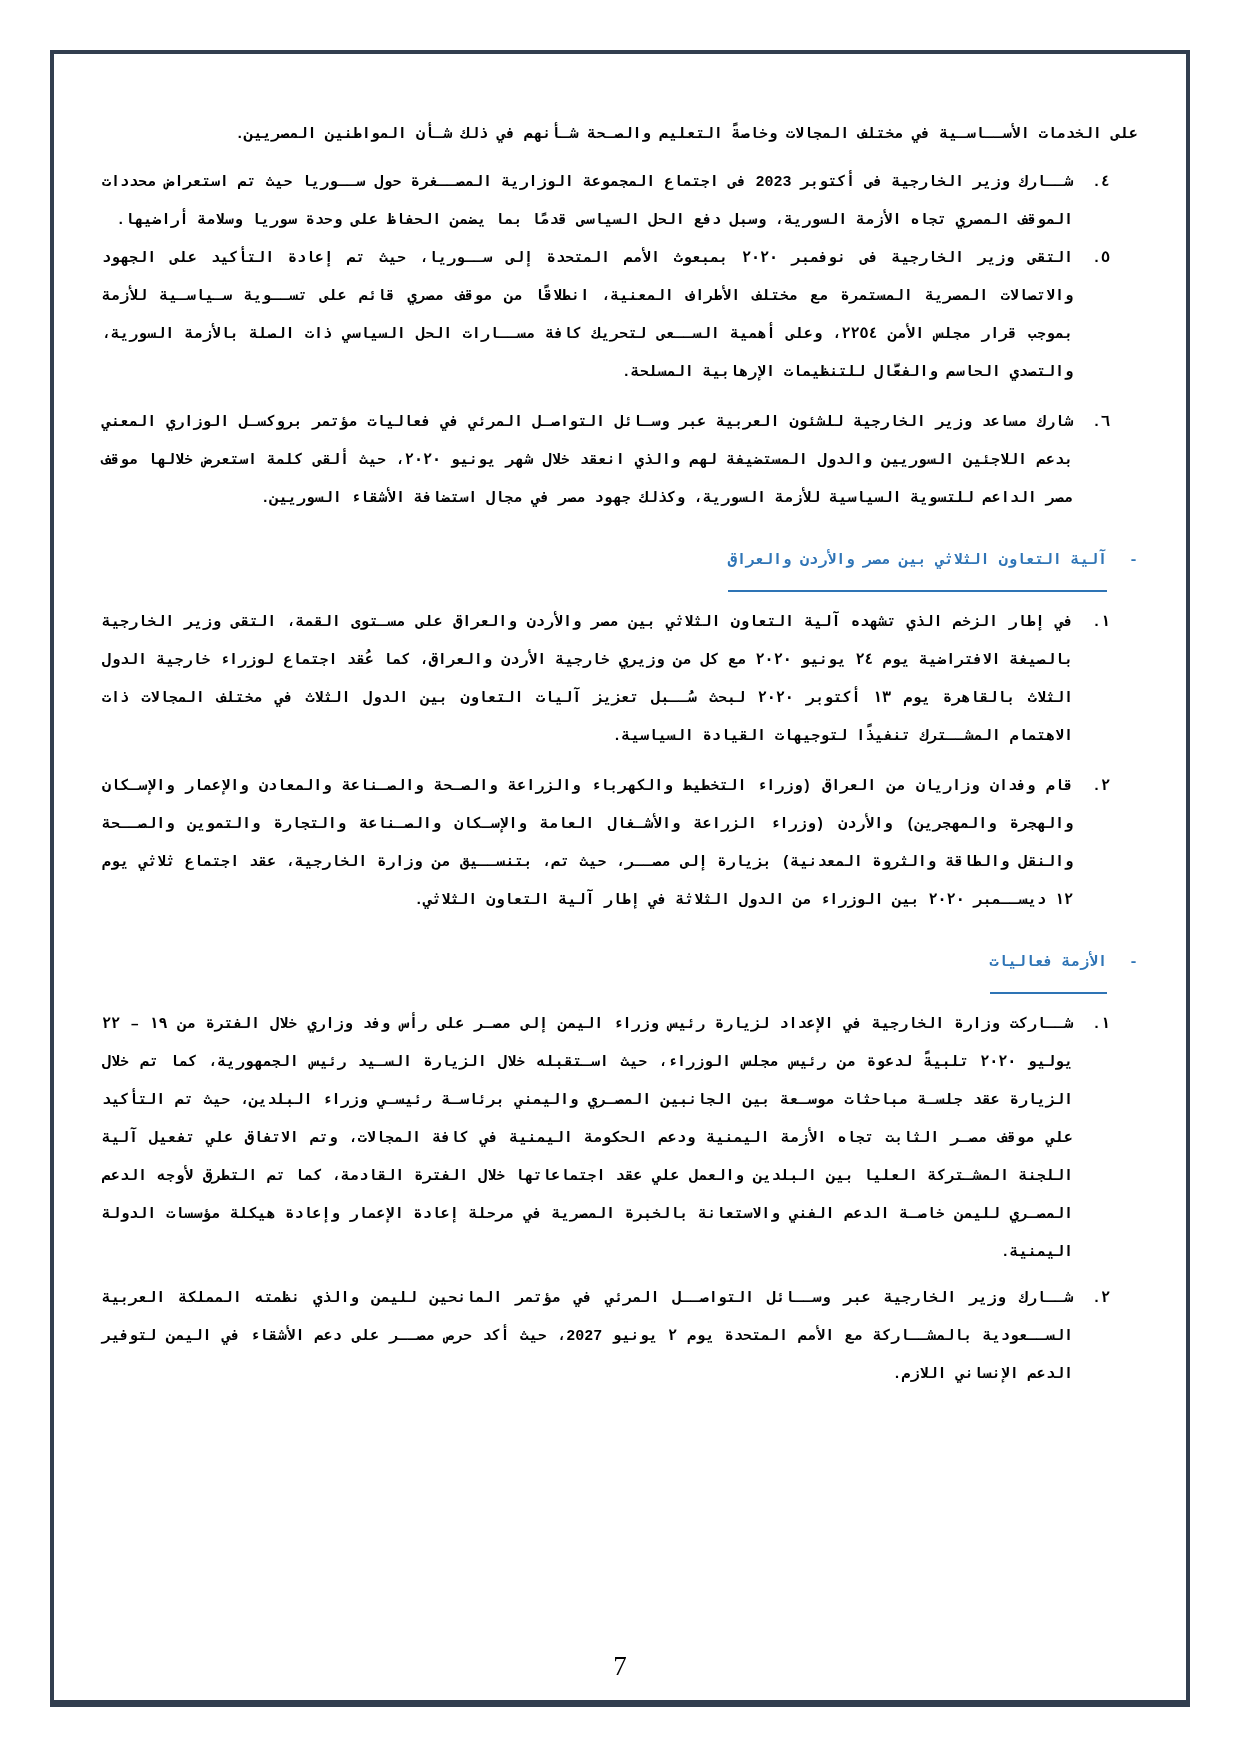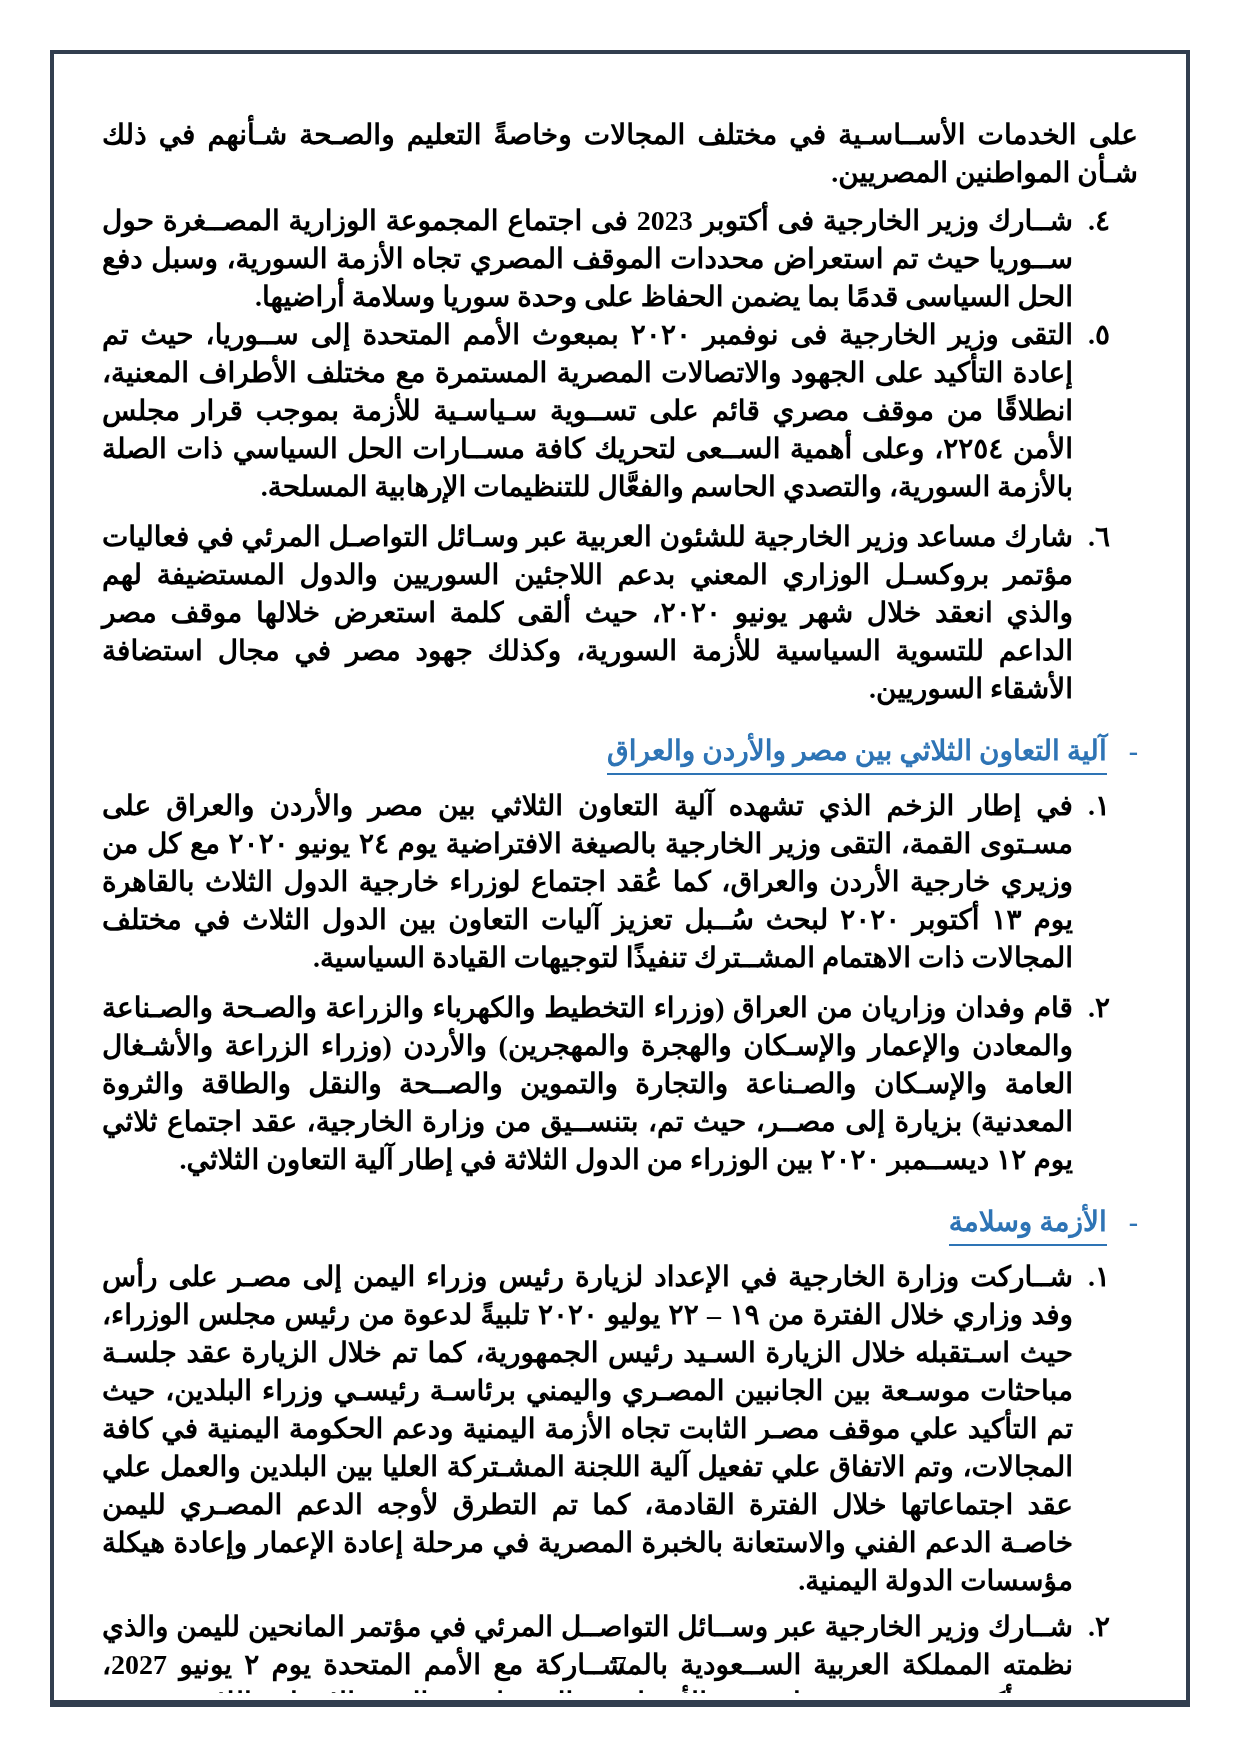--- a/index.html
+++ b/index.html
@@ -26,23 +26,23 @@
   }
   .content {
     position: absolute;
     top: 54px;
     left: 54px;
     right: 54px;
     bottom: 61px;
     direction: rtl;
     padding: 62px 48px 0 48px;
     box-sizing: border-box;
-    font-family: Liberation Serif, serif;
+    font-family: Liberation Mono, monospace;
     font-weight: bold;
-    font-size: 28px;
+    font-size: 15px;
     line-height: 38px;
     color: #000000;
     overflow: hidden;
   }
   .para {
     text-align: justify;
     margin: 0;
   }
   .intro { margin-bottom: 10px; }
   .list-item {
@@ -64,21 +64,21 @@
   .gap-top-sm { margin-top: 8px; }
   .section-heading {
     display: flex;
     align-items: flex-start;
     gap: 22px;
     color: #2e74b5;
     margin: 24px 0 12px 0;
   }
   .section-heading .heading-text {
     border-bottom: 2.5px solid #2e74b5;
-    padding-bottom: 3px;
+    padding-bottom: 10px;
   }
   .page-number {
     position: absolute;
     left: 0;
     right: 0;
     bottom: 72px;
     text-align: center;
     font-family: "Liberation Serif", "DejaVu Serif", serif;
     font-size: 27px;
     font-weight: normal;
@@ -119,21 +119,21 @@
     <div class="txt">في إطار الزخم الذي تشهده آلية التعاون الثلاثي بين مصر والأردن والعراق على مسـتوى القمة، التقى وزير الخارجية بالصيغة الافتراضية يوم ٢٤ يونيو ٢٠٢٠ مع كل من وزيري خارجية الأردن والعراق، كما عُقد اجتماع لوزراء خارجية الدول الثلاث بالقاهرة يوم ١٣ أكتوبر ٢٠٢٠ لبحث سُــبل تعزيز آليات التعاون بين الدول الثلاث في مختلف المجالات ذات الاهتمام المشــترك تنفيذًا لتوجيهات القيادة السياسية.</div>
   </div>
 
   <div class="list-item gap-top">
     <span class="num">٢.</span>
     <div class="txt">قام وفدان وزاريان من العراق (وزراء التخطيط والكهرباء والزراعة والصـحة والصـناعة والمعادن والإعمار والإسـكان والهجرة والمهجرين) والأردن (وزراء الزراعة والأشـغال العامة والإسـكان والصـناعة والتجارة والتموين والصــحة والنقل والطاقة والثروة المعدنية) بزيارة إلى مصــر، حيث تم، بتنســيق من وزارة الخارجية، عقد اجتماع ثلاثي يوم ١٢ ديســمبر ٢٠٢٠ بين الوزراء من الدول الثلاثة في إطار آلية التعاون الثلاثي.</div>
   </div>
 
   <div class="section-heading">
     <span class="dash">-</span>
-    <span class="heading-text">الأزمة وسلامة</span>
+    <span class="heading-text">الأزمة فعاليات</span>
   </div>
 
   <div class="list-item">
     <span class="num">١.</span>
     <div class="txt">شــاركت وزارة الخارجية في الإعداد لزيارة رئيس وزراء اليمن إلى مصـر على رأس وفد وزاري خلال الفترة من ١٩ – ٢٢ يوليو ٢٠٢٠ تلبيةً لدعوة من رئيس مجلس الوزراء، حيث اسـتقبله خلال الزيارة السـيد رئيس الجمهورية، كما تم خلال الزيارة عقد جلسـة مباحثات موسـعة بين الجانبين المصـري واليمني برئاسـة رئيسـي وزراء البلدين، حيث تم التأكيد علي موقف مصـر الثابت تجاه الأزمة اليمنية ودعم الحكومة اليمنية في كافة المجالات، وتم الاتفاق علي تفعيل آلية اللجنة المشـتركة العليا بين البلدين والعمل علي عقد اجتماعاتها خلال الفترة القادمة، كما تم التطرق لأوجه الدعم المصـري لليمن خاصـة الدعم الفني والاستعانة بالخبرة المصرية في مرحلة إعادة الإعمار وإعادة هيكلة مؤسسات الدولة اليمنية.</div>
   </div>
 
   <div class="list-item gap-top-sm">
     <span class="num">٢.</span>
     <div class="txt">شــارك وزير الخارجية عبر وســائل التواصــل المرئي في مؤتمر المانحين لليمن والذي نظمته المملكة العربية الســعودية بالمشــاركة مع الأمم المتحدة يوم ٢ يونيو 2027، حيث أكد حرص مصــر على دعم الأشقاء في اليمن لتوفير الدعم الإنساني اللازم.</div>

